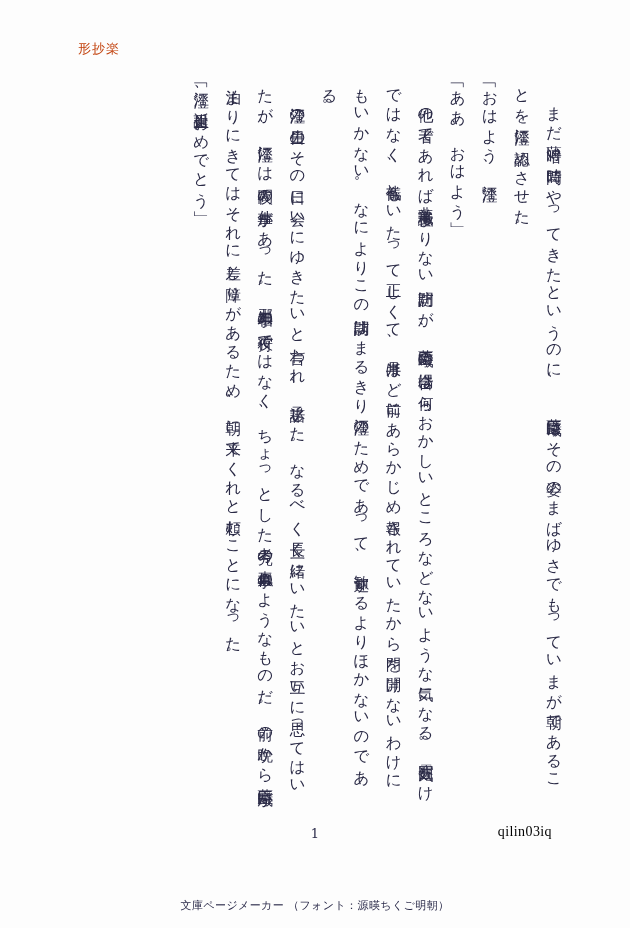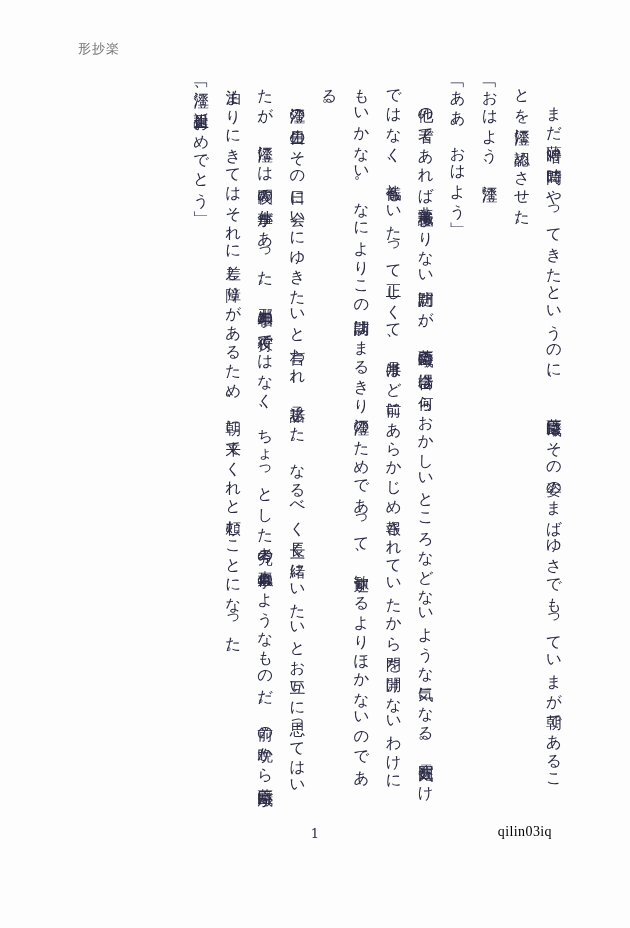--- a/index.html
+++ b/index.html
@@ -23,21 +23,21 @@
     box-sizing: border-box;
   }
 
   
   .header-title {
     position: absolute;
     top: 40px;
     left: 78px;
     font-size: 13px;
     letter-spacing: 1px;
-    color: #737373;
+    color: #c2410c;
     font-family: "DejaVu Serif", serif;
   }
 
   
   .vertical-body {
     position: absolute;
     top: 78px;
     left: 62px;
     width: 508px;
     height: 722px;
@@ -106,14 +106,15 @@
     <p>「ああ、おはよう」</p>
     <p>　他の者であれば非常識極まりない訪問だが、藍曦臣の場合は何らおかしいところなどないような気になる。雰囲気だけではなく、礼儀もいたって正しくて、半月ほど前にあらかじめ報されていたから門を開けないわけにもいかない。なによりこの訪問はまるきり江澄のためであって、歓迎するよりほかないのである。</p>
     <p>　江澄の生日のその日に会いにゆきたいと言われ、承諾した。なるべく長く一緒にいたいとお互いに思ってはいたが、江澄には夜間の仕事があった。邪祟相手の夜狩ではなく、ちょっとした考究の真似事のようなものだ。前の晩から藍曦臣が泊まりにきてはそれに差し障りがあるため、朝に来てくれと頼むことになった。</p>
     <p>「江澄、誕生日おめでとう」</p>
   </div>
 
   <div class="page-number">1</div>
 
   <div class="author-handle">qilin03iq</div>
 
+  <div class="footer-credit">文庫ページメーカー （フォント：源暎ちくご明朝）</div>
 
 </div>
 
 </body></html>

